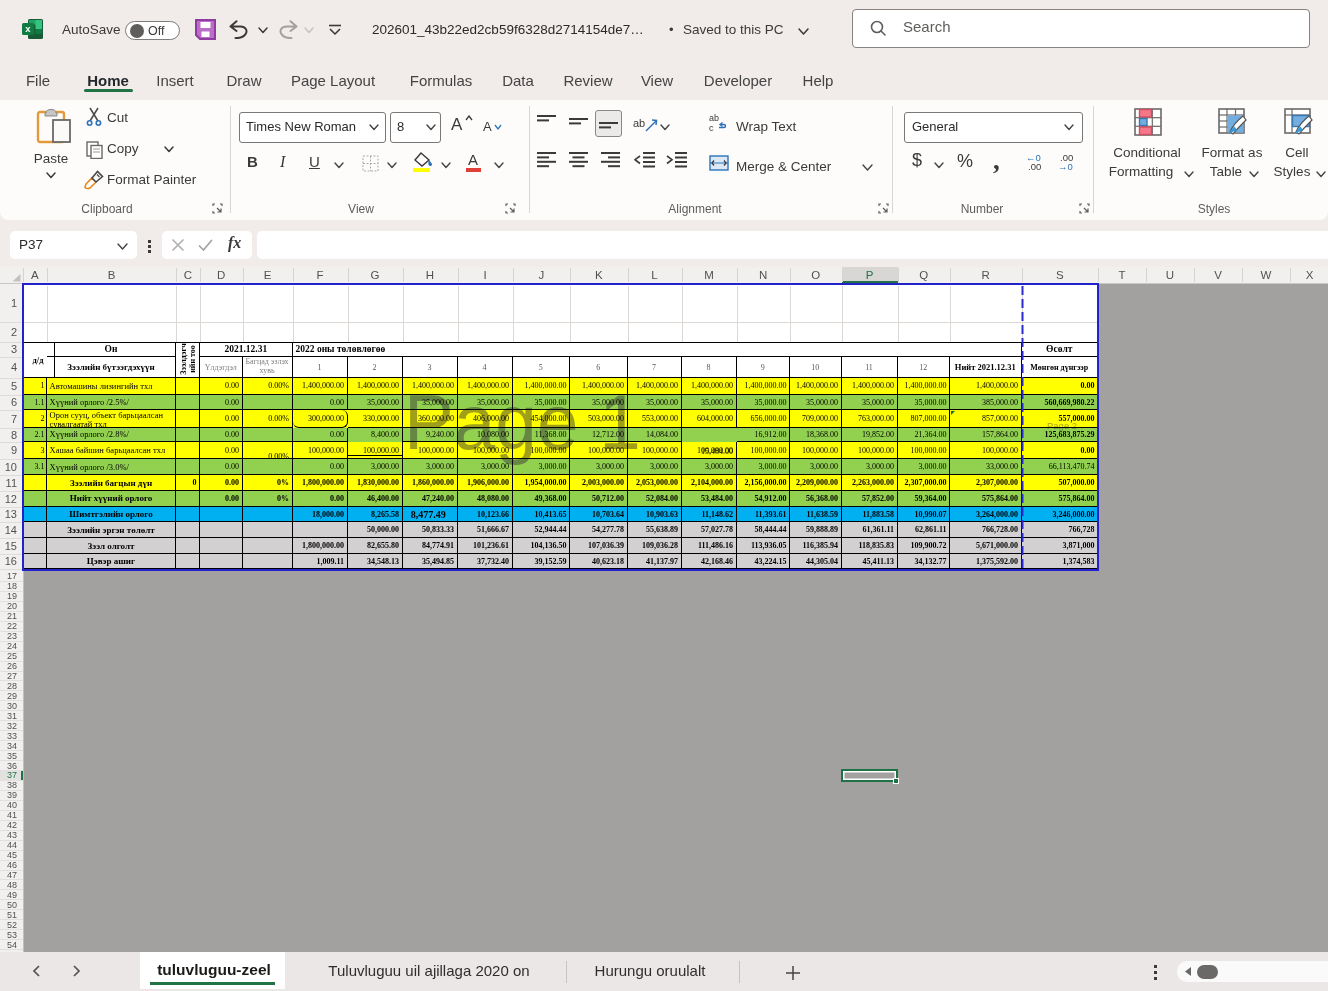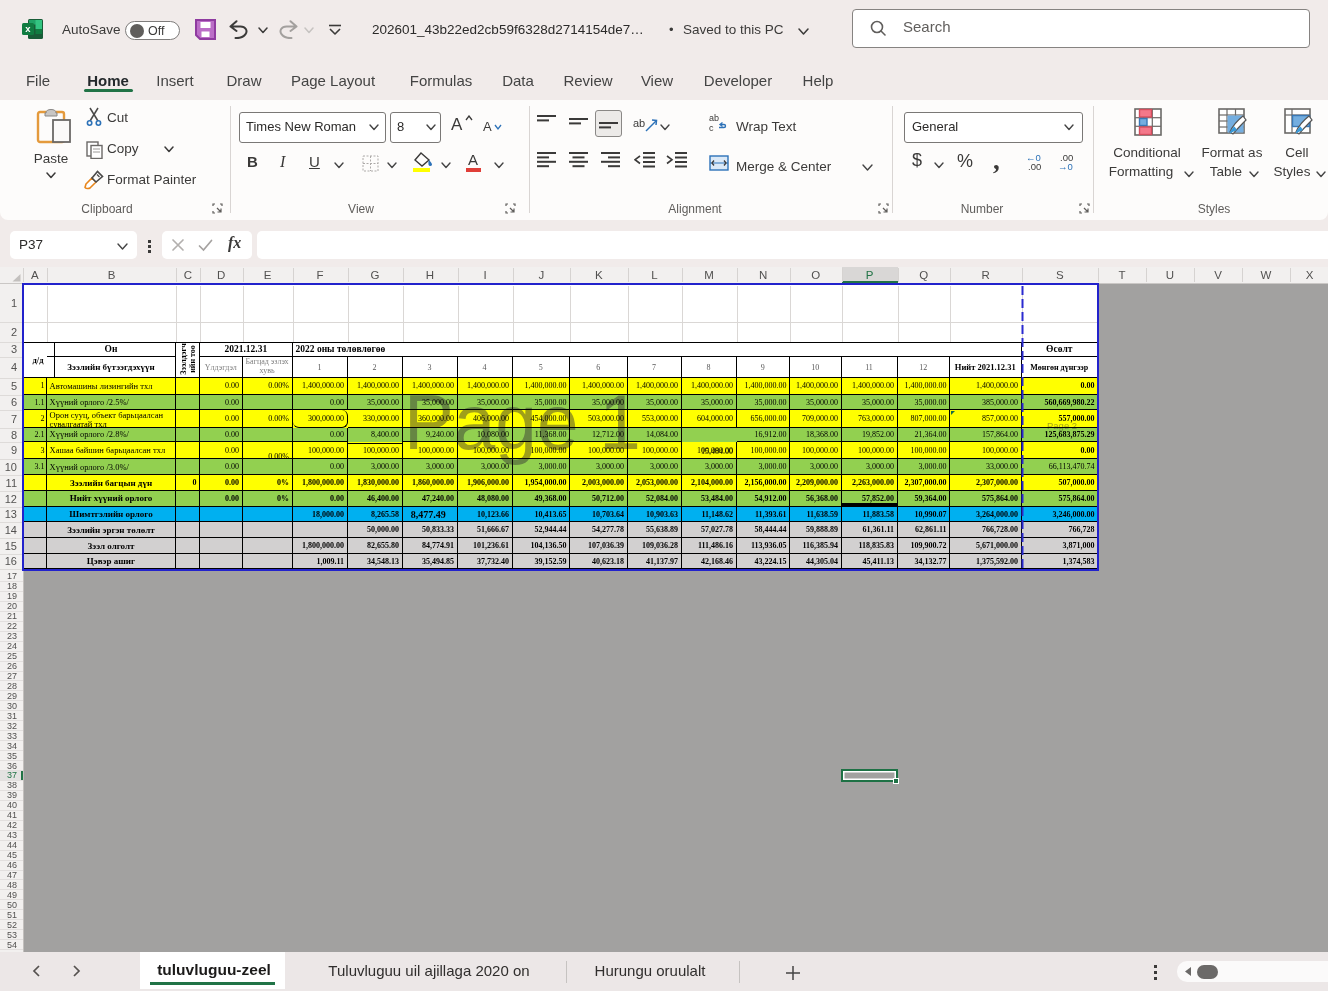--- a/index.html
+++ b/index.html
@@ -600,21 +600,21 @@
 <div class="ab" style="left:841.5px;top:410px;width:56px;height:18px;border-right:1px solid #000;border-bottom:1px solid #000;z-index:4;overflow:hidden;font-family:'Liberation Serif',serif;font-size:8px;color:#000;text-align:right;padding-right:2.5px;line-height:18px;">763,000.00</div>
 <div class="ab" style="left:897.5px;top:410px;width:52.5px;height:18px;border-right:1px solid #000;border-bottom:1px solid #000;z-index:4;overflow:hidden;font-family:'Liberation Serif',serif;font-size:8px;color:#000;text-align:right;padding-right:2.5px;line-height:18px;">807,000.00</div>
 <div class="ab" style="left:950px;top:410px;width:71.5px;height:18px;border-right:1px solid #000;border-bottom:1px solid #000;z-index:4;overflow:hidden;font-family:'Liberation Serif',serif;font-size:8px;color:#000;text-align:right;padding-right:2.5px;line-height:18px;">857,000.00</div>
 <div class="ab" style="left:1021.5px;top:410px;width:76.5px;height:18px;border-right:1px solid #000;border-bottom:1px solid #000;z-index:4;overflow:hidden;font-family:'Liberation Serif',serif;font-size:8px;color:#000;font-weight:bold;text-align:right;padding-right:2.5px;line-height:18px;">557,000.00</div>
 <div class="ab" style="left:22.5px;top:428px;width:24.5px;height:13.5px;border-right:1px solid #000;border-bottom:1px solid #000;z-index:4;overflow:hidden;font-family:'Liberation Serif',serif;font-size:8px;color:#000;text-align:right;padding-right:1.5px;line-height:13.5px;">2.1</div>
 <div class="ab" style="left:47px;top:428px;width:129px;height:13.5px;border-right:1px solid #000;border-bottom:1px solid #000;z-index:4;overflow:hidden;font-family:'Liberation Serif',serif;font-size:8.5px;color:#000;text-align:left;padding-left:2.5px;line-height:13.5px;">Хүүний орлого /2.8%/</div>
 <div class="ab" style="left:176px;top:428px;width:24px;height:13.5px;border-right:1px solid #000;border-bottom:1px solid #000;z-index:4;overflow:hidden;font-family:'Liberation Serif',serif;font-size:8px;color:#000;text-align:right;padding-right:2.5px;line-height:13.5px;"></div>
 <div class="ab" style="left:200px;top:428px;width:42.5px;height:13.5px;border-right:1px solid #000;border-bottom:1px solid #000;z-index:4;overflow:hidden;font-family:'Liberation Serif',serif;font-size:8px;color:#000;text-align:right;padding-right:2.5px;line-height:13.5px;">0.00</div>
 <div class="ab" style="left:242.5px;top:428px;width:50px;height:13.5px;border-right:1px solid #000;border-bottom:1px solid #000;z-index:4;overflow:hidden;font-family:'Liberation Serif',serif;font-size:8px;color:#000;text-align:right;padding-right:2.5px;line-height:13.5px;"></div>
 <div class="ab" style="left:292.5px;top:428px;width:55px;height:13.5px;border-right:1px solid #000;border-bottom:1px solid #000;z-index:4;overflow:hidden;font-family:'Liberation Serif',serif;font-size:8px;color:#000;text-align:right;padding-right:2.5px;line-height:13.5px;">0.00</div>
-<div class="ab" style="left:347.5px;top:428px;width:55px;height:16px;border-right:1px solid #000;border-bottom:1px solid #000;z-index:4;overflow:hidden;font-family:'Liberation Serif',serif;font-size:8px;color:#000;text-align:right;padding-right:2.5px;line-height:13.5px;">8,400.00</div>
+<div class="ab" style="left:347.5px;top:428px;width:55px;height:28px;border-right:1px solid #000;border-bottom:1px solid #000;z-index:4;overflow:hidden;font-family:'Liberation Serif',serif;font-size:8px;color:#000;text-align:right;padding-right:2.5px;line-height:13.5px;">8,400.00</div>
 <div class="ab" style="left:402.5px;top:428px;width:55px;height:13.5px;border-right:1px solid #000;border-bottom:1px solid #000;z-index:4;overflow:hidden;font-family:'Liberation Serif',serif;font-size:8px;color:#000;text-align:right;padding-right:2.5px;line-height:13.5px;">9,240.00</div>
 <div class="ab" style="left:457.5px;top:428px;width:55px;height:13.5px;border-right:1px solid #000;border-bottom:1px solid #000;z-index:4;overflow:hidden;font-family:'Liberation Serif',serif;font-size:8px;color:#000;text-align:right;padding-right:2.5px;line-height:13.5px;">10,080.00</div>
 <div class="ab" style="left:512.5px;top:428px;width:57.5px;height:13.5px;border-right:1px solid #000;border-bottom:1px solid #000;z-index:4;overflow:hidden;font-family:'Liberation Serif',serif;font-size:8px;color:#000;text-align:right;padding-right:2.5px;line-height:13.5px;">11,368.00</div>
 <div class="ab" style="left:570px;top:428px;width:57.5px;height:13.5px;border-right:1px solid #000;border-bottom:1px solid #000;z-index:4;overflow:hidden;font-family:'Liberation Serif',serif;font-size:8px;color:#000;text-align:right;padding-right:2.5px;line-height:13.5px;">12,712.00</div>
 <div class="ab" style="left:627.5px;top:428px;width:54px;height:13.5px;border-right:1px solid #000;border-bottom:1px solid #000;z-index:4;overflow:hidden;font-family:'Liberation Serif',serif;font-size:8px;color:#000;text-align:right;padding-right:2.5px;line-height:13.5px;">14,084.00</div>
 <div class="ab" style="left:681.5px;top:428px;width:55px;height:13.5px;border-right:1px solid #000;border-bottom:1px solid #000;z-index:4;overflow:hidden;font-family:'Liberation Serif',serif;font-size:8px;color:#000;text-align:right;padding-right:2.5px;line-height:13.5px;margin-top:17px;">15,484.00</div>
 <div class="ab" style="left:736.5px;top:428px;width:53.5px;height:13.5px;border-right:1px solid #000;border-bottom:1px solid #000;z-index:4;overflow:hidden;font-family:'Liberation Serif',serif;font-size:8px;color:#000;text-align:right;padding-right:2.5px;line-height:13.5px;">16,912.00</div>
 <div class="ab" style="left:790px;top:428px;width:51.5px;height:13.5px;border-right:1px solid #000;border-bottom:1px solid #000;z-index:4;overflow:hidden;font-family:'Liberation Serif',serif;font-size:8px;color:#000;text-align:right;padding-right:2.5px;line-height:13.5px;">18,368.00</div>
 <div class="ab" style="left:841.5px;top:428px;width:56px;height:13.5px;border-right:1px solid #000;border-bottom:1px solid #000;z-index:4;overflow:hidden;font-family:'Liberation Serif',serif;font-size:8px;color:#000;text-align:right;padding-right:2.5px;line-height:13.5px;">19,852.00</div>
 <div class="ab" style="left:897.5px;top:428px;width:52.5px;height:13.5px;border-right:1px solid #000;border-bottom:1px solid #000;z-index:4;overflow:hidden;font-family:'Liberation Serif',serif;font-size:8px;color:#000;text-align:right;padding-right:2.5px;line-height:13.5px;">21,364.00</div>
@@ -685,21 +685,21 @@
 <div class="ab" style="left:292.5px;top:491px;width:55px;height:15.5px;border-right:1px solid #000;border-bottom:1px solid #000;z-index:4;overflow:hidden;font-family:'Liberation Serif',serif;font-size:8px;color:#000;font-weight:bold;text-align:right;padding-right:2.5px;line-height:15.5px;">0.00</div>
 <div class="ab" style="left:347.5px;top:491px;width:55px;height:15.5px;border-right:1px solid #000;border-bottom:1px solid #000;z-index:4;overflow:hidden;font-family:'Liberation Serif',serif;font-size:8px;color:#000;font-weight:bold;text-align:right;padding-right:2.5px;line-height:15.5px;">46,400.00</div>
 <div class="ab" style="left:402.5px;top:491px;width:55px;height:15.5px;border-right:1px solid #000;border-bottom:1px solid #000;z-index:4;overflow:hidden;font-family:'Liberation Serif',serif;font-size:8px;color:#000;font-weight:bold;text-align:right;padding-right:2.5px;line-height:15.5px;">47,240.00</div>
 <div class="ab" style="left:457.5px;top:491px;width:55px;height:15.5px;border-right:1px solid #000;border-bottom:1px solid #000;z-index:4;overflow:hidden;font-family:'Liberation Serif',serif;font-size:8px;color:#000;font-weight:bold;text-align:right;padding-right:2.5px;line-height:15.5px;">48,080.00</div>
 <div class="ab" style="left:512.5px;top:491px;width:57.5px;height:15.5px;border-right:1px solid #000;border-bottom:1px solid #000;z-index:4;overflow:hidden;font-family:'Liberation Serif',serif;font-size:8px;color:#000;font-weight:bold;text-align:right;padding-right:2.5px;line-height:15.5px;">49,368.00</div>
 <div class="ab" style="left:570px;top:491px;width:57.5px;height:15.5px;border-right:1px solid #000;border-bottom:1px solid #000;z-index:4;overflow:hidden;font-family:'Liberation Serif',serif;font-size:8px;color:#000;font-weight:bold;text-align:right;padding-right:2.5px;line-height:15.5px;">50,712.00</div>
 <div class="ab" style="left:627.5px;top:491px;width:54px;height:15.5px;border-right:1px solid #000;border-bottom:1px solid #000;z-index:4;overflow:hidden;font-family:'Liberation Serif',serif;font-size:8px;color:#000;font-weight:bold;text-align:right;padding-right:2.5px;line-height:15.5px;">52,084.00</div>
 <div class="ab" style="left:681.5px;top:491px;width:55px;height:15.5px;border-right:1px solid #000;border-bottom:1px solid #000;z-index:4;overflow:hidden;font-family:'Liberation Serif',serif;font-size:8px;color:#000;font-weight:bold;text-align:right;padding-right:2.5px;line-height:15.5px;">53,484.00</div>
 <div class="ab" style="left:736.5px;top:491px;width:53.5px;height:15.5px;border-right:1px solid #000;border-bottom:1px solid #000;z-index:4;overflow:hidden;font-family:'Liberation Serif',serif;font-size:8px;color:#000;font-weight:bold;text-align:right;padding-right:2.5px;line-height:15.5px;">54,912.00</div>
 <div class="ab" style="left:790px;top:491px;width:51.5px;height:15.5px;border-right:1px solid #000;border-bottom:1px solid #000;z-index:4;overflow:hidden;font-family:'Liberation Serif',serif;font-size:8px;color:#000;font-weight:bold;text-align:right;padding-right:2.5px;line-height:15.5px;">56,368.00</div>
-<div class="ab" style="left:841.5px;top:491px;width:56px;height:15.5px;border-right:1px solid #000;border-bottom:4px solid #000000;z-index:4;overflow:hidden;font-family:'Liberation Serif',serif;font-size:8px;color:#000;font-weight:bold;text-align:right;padding-right:2.5px;line-height:15.5px;">57,852.00</div>
+<div class="ab" style="left:841.5px;top:491px;width:56px;height:15.5px;border-right:1px solid #000;border-bottom:1px solid #000000;z-index:4;overflow:hidden;font-family:'Liberation Serif',serif;font-size:8px;color:#000;font-weight:bold;text-align:right;padding-right:2.5px;line-height:15.5px;">57,852.00</div>
 <div class="ab" style="left:897.5px;top:491px;width:52.5px;height:15.5px;border-right:1px solid #000;border-bottom:1px solid #000;z-index:4;overflow:hidden;font-family:'Liberation Serif',serif;font-size:8px;color:#000;font-weight:bold;text-align:right;padding-right:2.5px;line-height:15.5px;">59,364.00</div>
 <div class="ab" style="left:950px;top:491px;width:71.5px;height:15.5px;border-right:1px solid #000;border-bottom:1px solid #000;z-index:4;overflow:hidden;font-family:'Liberation Serif',serif;font-size:8px;color:#000;font-weight:bold;text-align:right;padding-right:2.5px;line-height:15.5px;">575,864.00</div>
 <div class="ab" style="left:1021.5px;top:491px;width:76.5px;height:15.5px;border-right:1px solid #000;border-bottom:1px solid #000;z-index:4;overflow:hidden;font-family:'Liberation Serif',serif;font-size:8px;color:#000;font-weight:bold;text-align:right;padding-right:2.5px;line-height:15.5px;">575,864.00</div>
 <div class="ab" style="left:22.5px;top:506.5px;width:24.5px;height:15px;border-right:1px solid #000;border-bottom:1px solid #000;z-index:4;overflow:hidden;font-family:'Liberation Serif',serif;font-size:8px;color:#000;text-align:right;padding-right:1.5px;line-height:15px;"></div>
 <div class="ab" style="left:47px;top:506.5px;width:129px;height:15px;border-right:1px solid #000;border-bottom:1px solid #000;z-index:4;overflow:hidden;font-family:'Liberation Serif',serif;font-size:9px;color:#000;font-weight:bold;text-align:center;line-height:15px;">Шимтгэлийн орлого</div>
 <div class="ab" style="left:176px;top:506.5px;width:24px;height:15px;border-right:1px solid #000;border-bottom:1px solid #000;z-index:4;overflow:hidden;font-family:'Liberation Serif',serif;font-size:8px;color:#000;font-weight:bold;text-align:right;padding-right:2.5px;line-height:15px;"></div>
 <div class="ab" style="left:200px;top:506.5px;width:42.5px;height:15px;border-right:1px solid #000;border-bottom:1px solid #000;z-index:4;overflow:hidden;font-family:'Liberation Serif',serif;font-size:8px;color:#000;font-weight:bold;text-align:right;padding-right:2.5px;line-height:15px;"></div>
 <div class="ab" style="left:242.5px;top:506.5px;width:50px;height:15px;border-right:1px solid #000;border-bottom:1px solid #000;z-index:4;overflow:hidden;font-family:'Liberation Serif',serif;font-size:8px;color:#000;font-weight:bold;text-align:right;padding-right:2.5px;line-height:15px;"></div>
 <div class="ab" style="left:292.5px;top:506.5px;width:55px;height:15px;border-right:1px solid #000;border-bottom:1px solid #000;z-index:4;overflow:hidden;font-family:'Liberation Serif',serif;font-size:8px;color:#000;font-weight:bold;text-align:right;padding-right:2.5px;line-height:15px;">18,000.00</div>
 <div class="ab" style="left:347.5px;top:506.5px;width:55px;height:15px;border-right:1px solid #000;border-bottom:1px solid #000;z-index:4;overflow:hidden;font-family:'Liberation Serif',serif;font-size:8px;color:#000;font-weight:bold;text-align:right;padding-right:2.5px;line-height:15px;">8,265.58</div>

